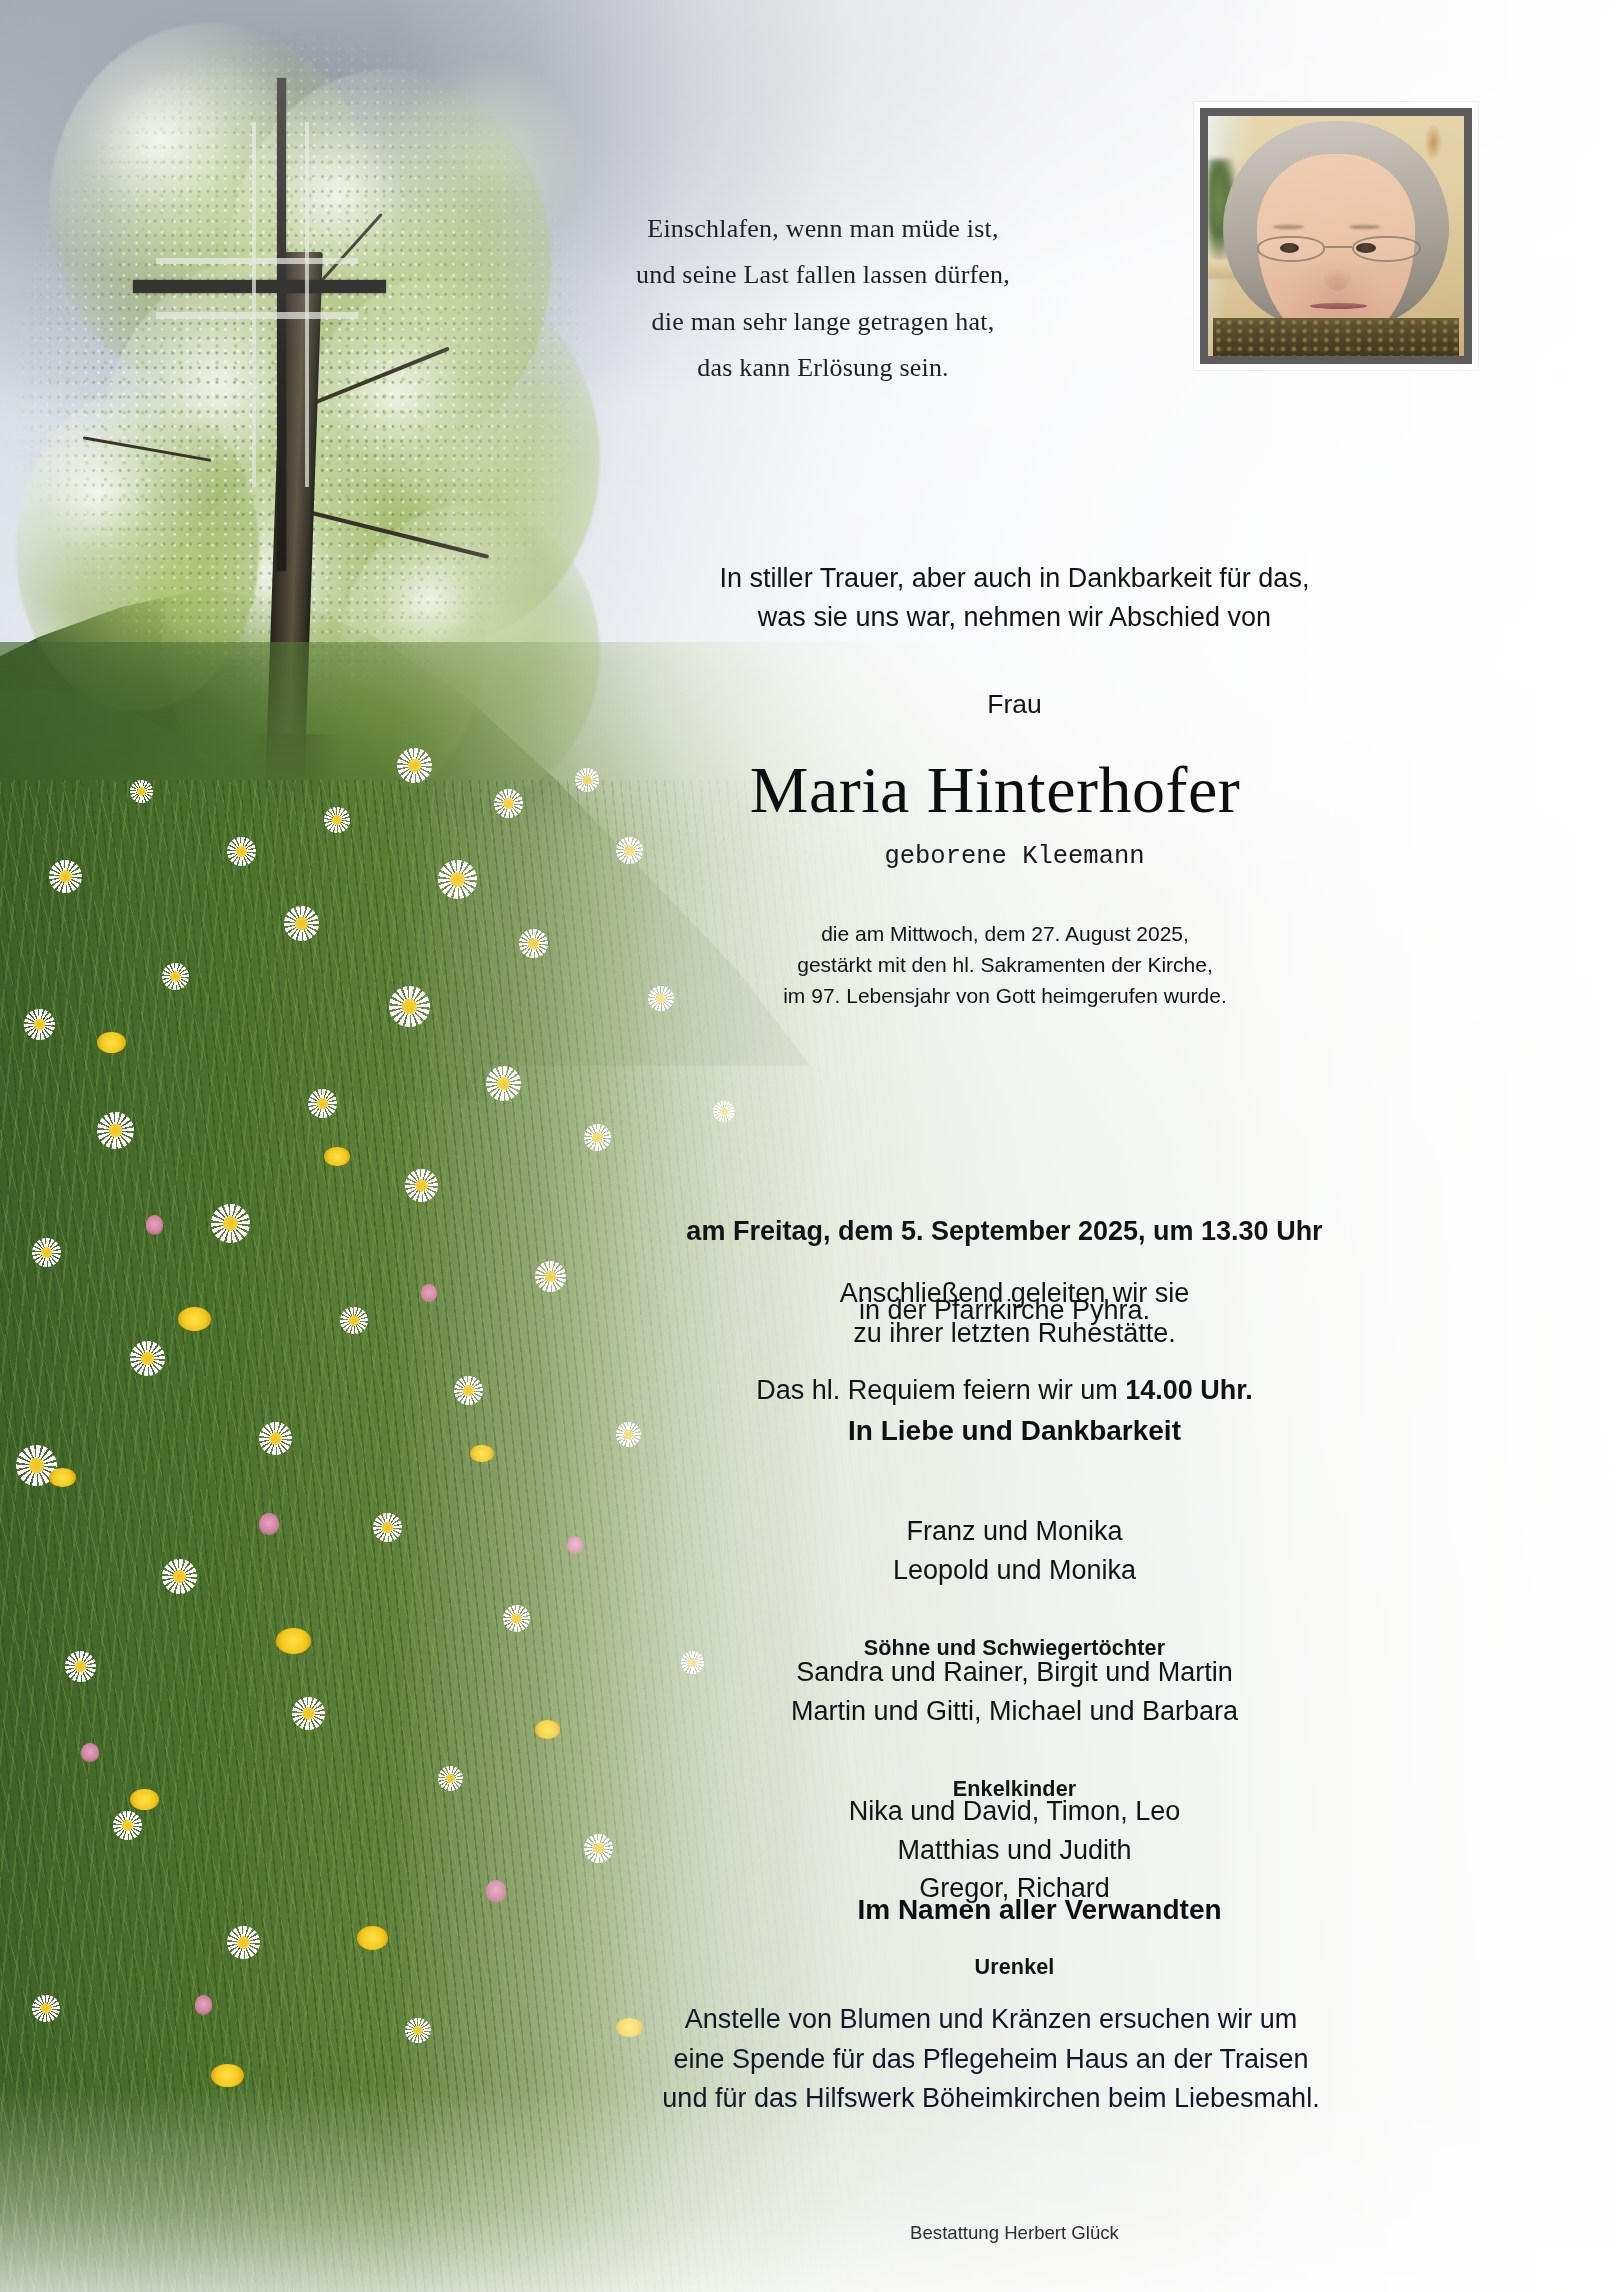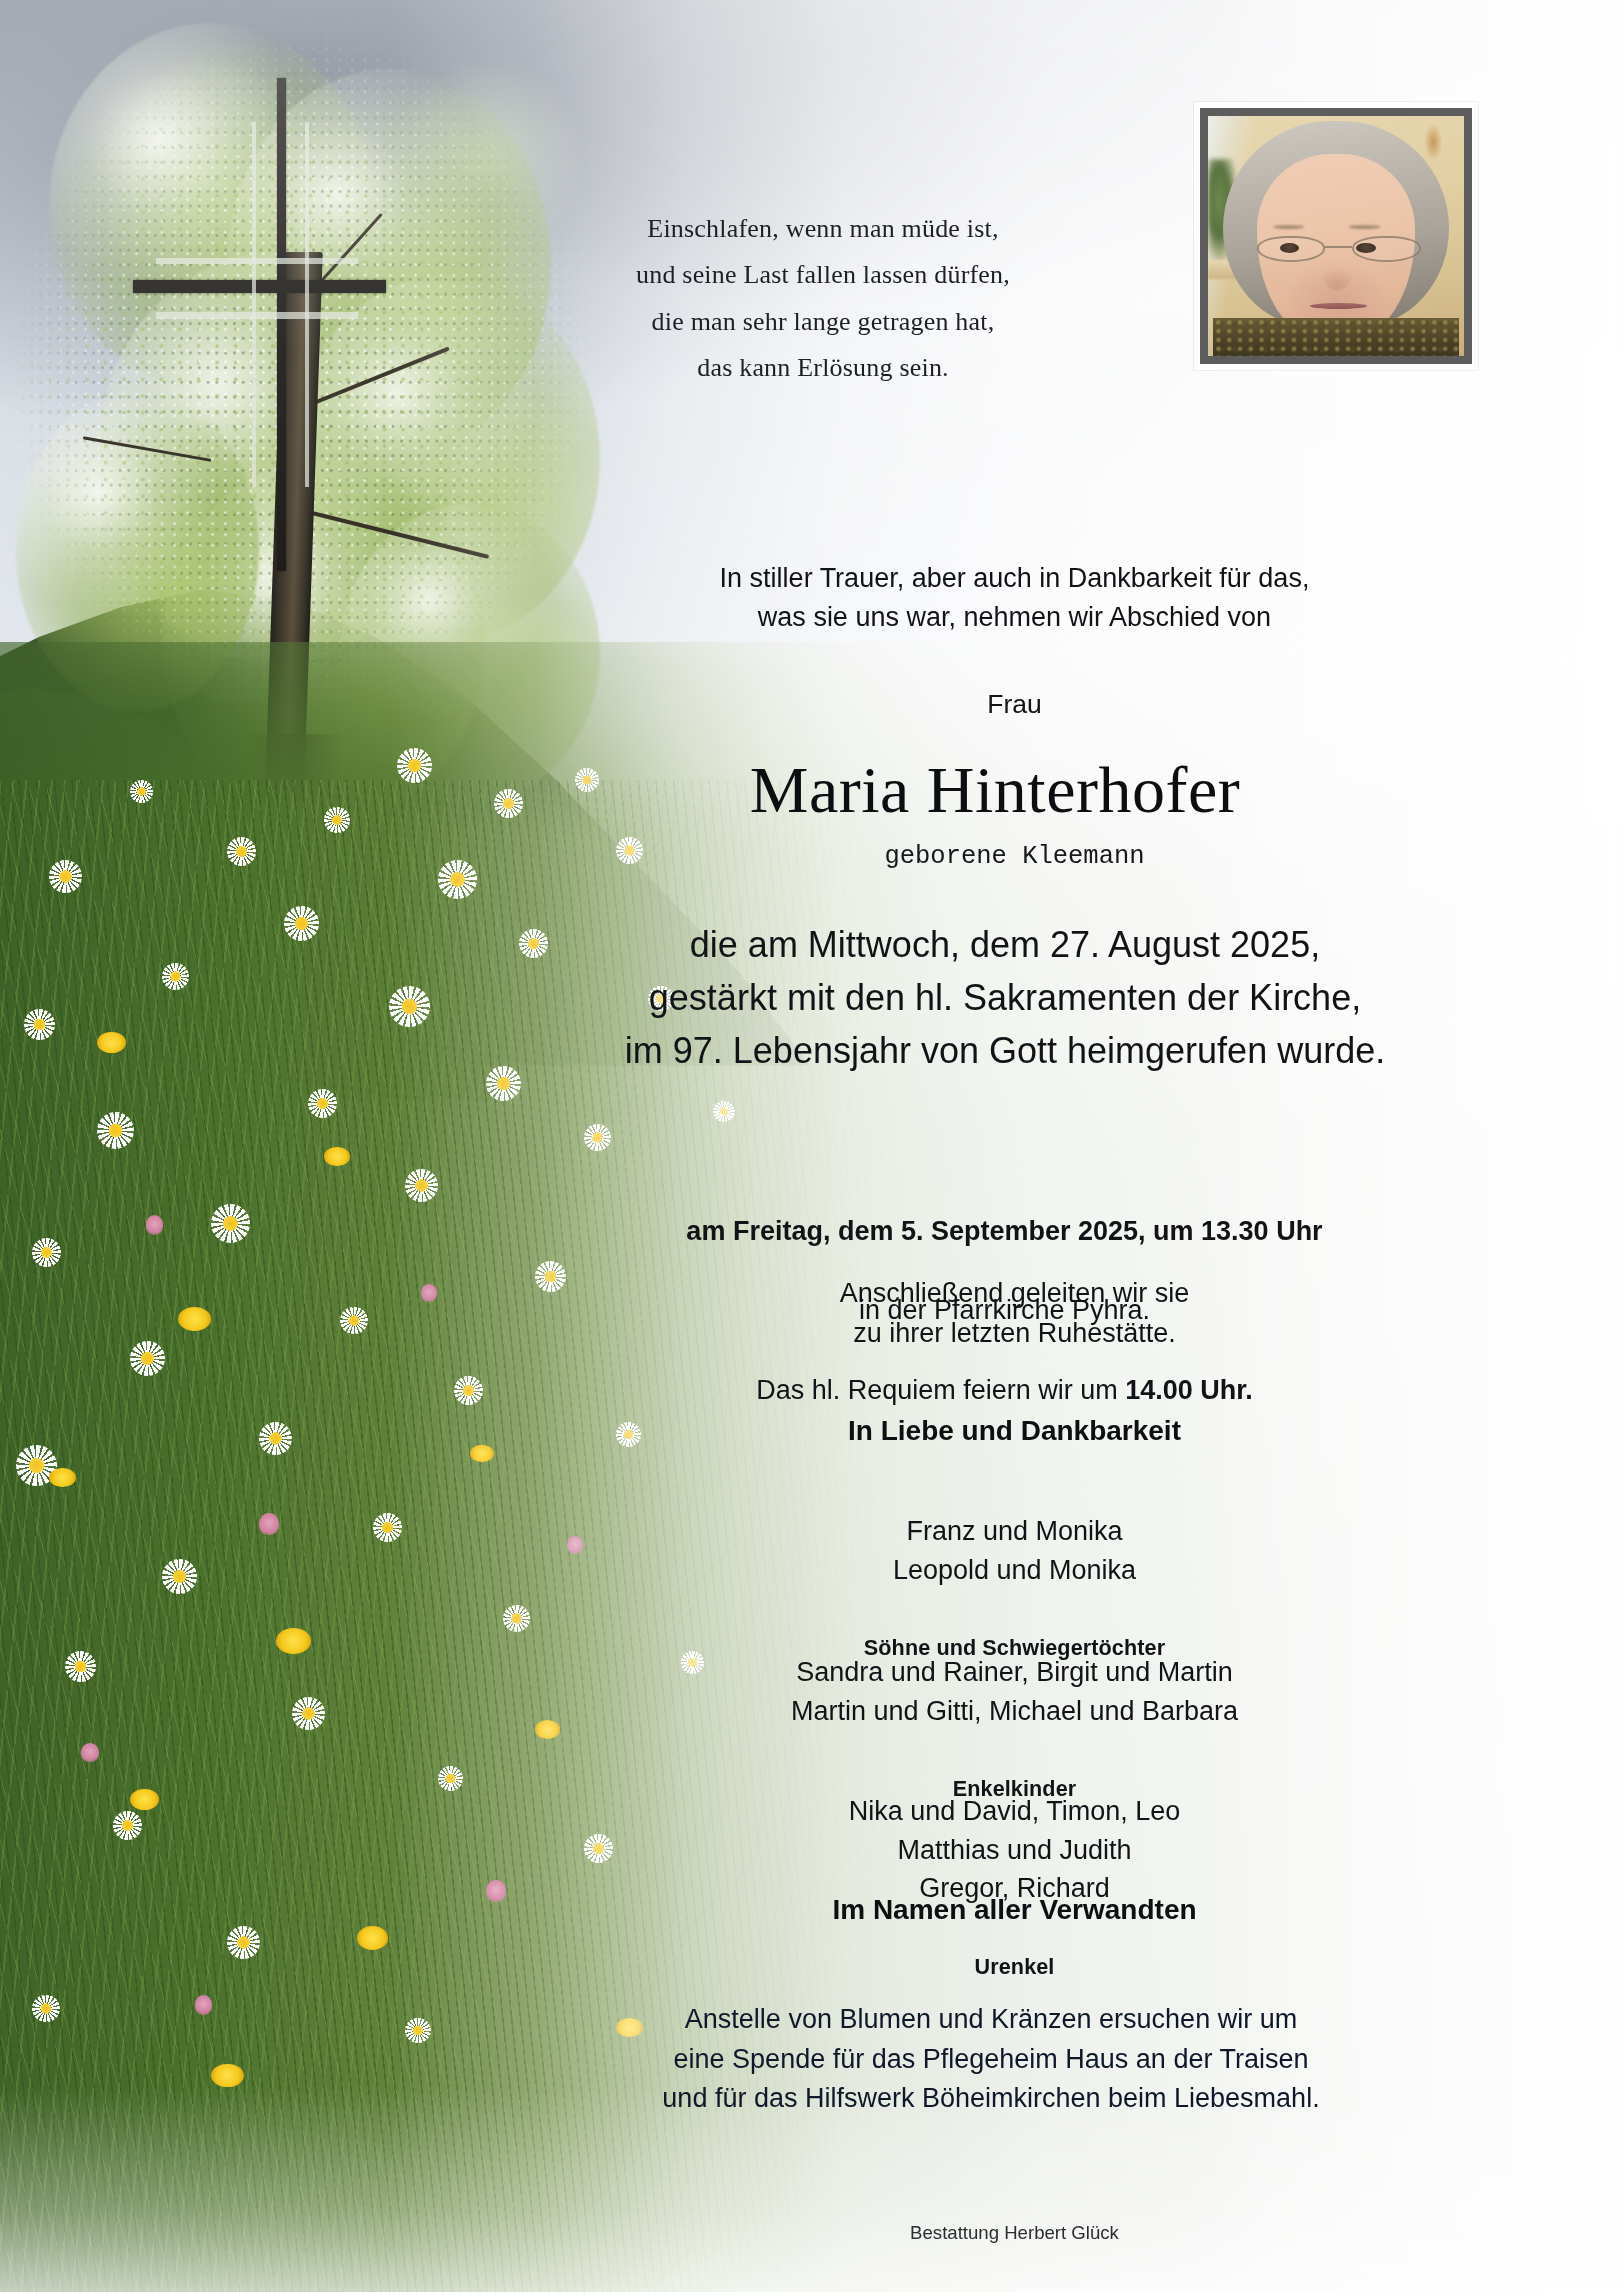--- a/index.html
+++ b/index.html
@@ -430,21 +430,21 @@
     top: 839px;
     width: 853px;
     font-family: Liberation Mono, monospace;
     font-size: 25.5px;
     color: #16181c;
   }
   .death {
     left: 549px;
     top: 919px;
     width: 912px;
-    font-size: 36px;
+    font-size: 21px;
     line-height: 1.47;
     color: #121317;
   }
   .rosary {
     left: 529px;
     top: 1093px;
     width: 951px;
     font-size: 27px;
     line-height: 1.47;
     color: #121317;
@@ -476,21 +476,21 @@
   }
   .grp .role {
     font-size: 21.6px;
     font-weight: bold;
     letter-spacing: 0.1px;
   }
   .grp1 { top: 1474px; }
   .grp2 { top: 1615px; }
   .grp3 { top: 1754px; text-align: center; }
   .behalf {
-    left: 588px;
+    left: 613px;
     top: 1890px;
     width: 853px;
     font-size: 28px;
     font-weight: bold;
     color: #0e0f12;
   }
   .donate {
     left: 496px;
     top: 2000px;
     width: 990px;

